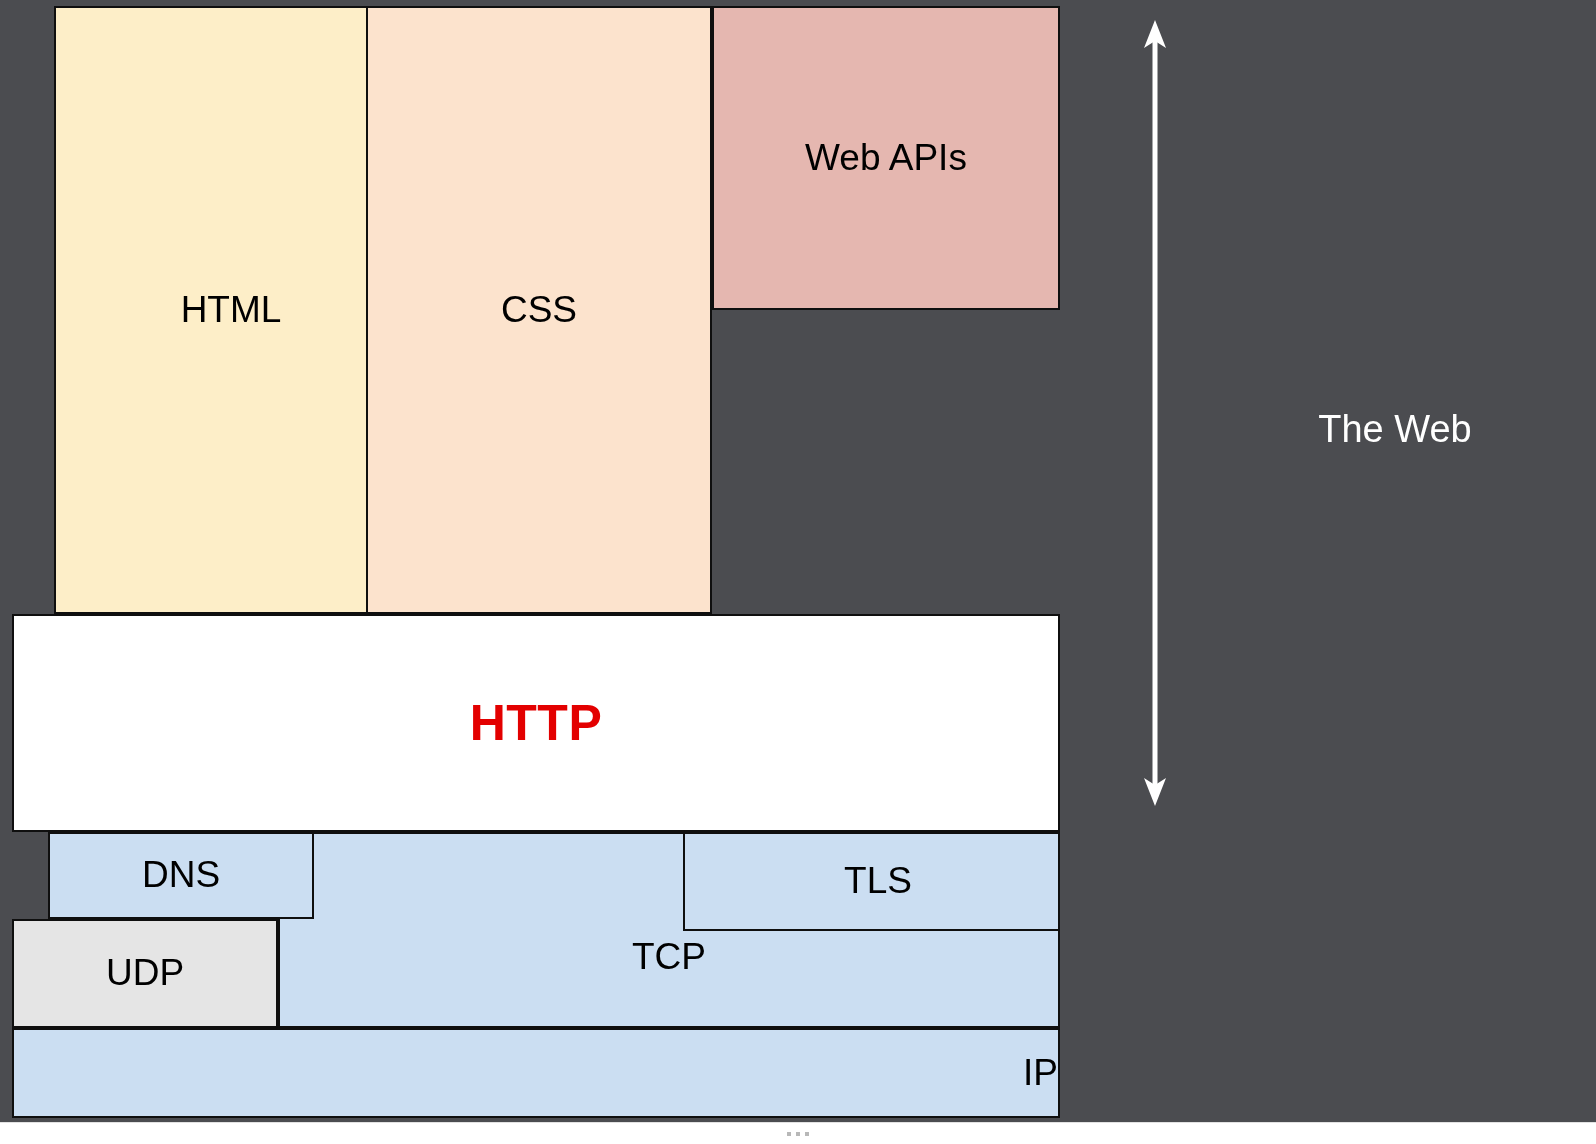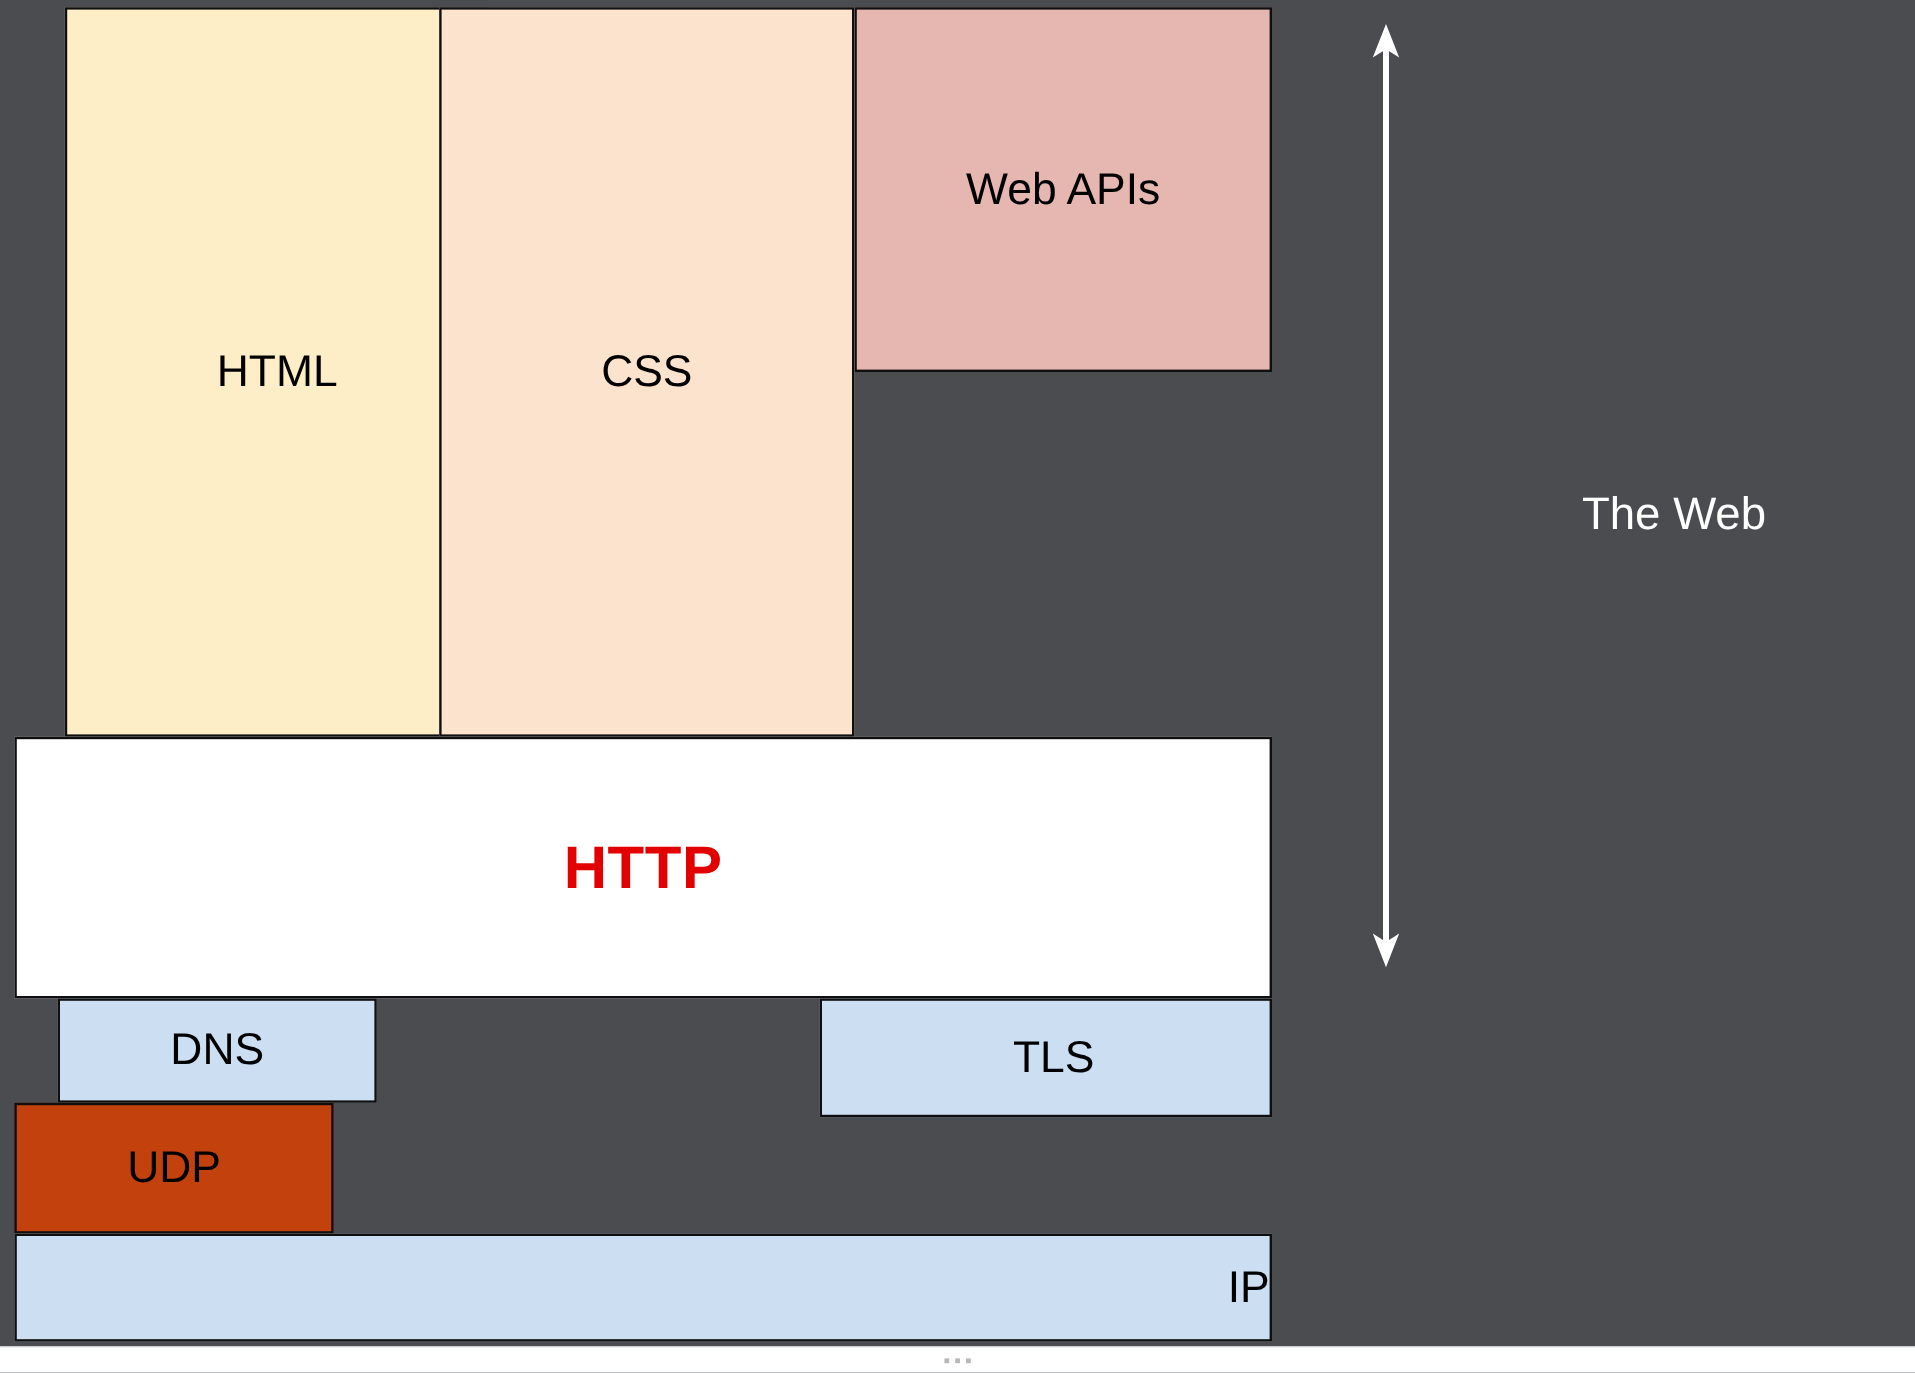--- a/index.html
+++ b/index.html
@@ -77,21 +77,21 @@
   
   .cell-dns {
     left: 0px;   top: 826px;
     width: 266px; height: 87px;
     background: #cbdef2;
     margin-left: 36px;
   }
   .cell-udp {
     left: 0px;   top: 913px;
     width: 266px; height: 109px;
-    background: #c2410c;
+    background: #e5e5e5;
   }
   .cell-tcp {
     left: 266px; top: 826px;
     width: 782px; height: 196px;
     background: #cbdef2;
     align-items: flex-end;
     justify-content: center;
     padding-bottom: 48px;
   }
   .cell-tls {
@@ -170,20 +170,23 @@
 
     <div class="cell cell-css">
       <span>CSS</span>
     </div>
 
 
     <div class="cell cell-http">
       <span>HTTP</span>
     </div>
 
+    <div class="cell cell-tcp">
+      <span>TCP</span>
+    </div>
 
     <div class="cell cell-tls">
       <span>TLS</span>
     </div>
 
     <div class="cell cell-dns">
       <span>DNS</span>
     </div>
 
     <div class="cell cell-udp">

